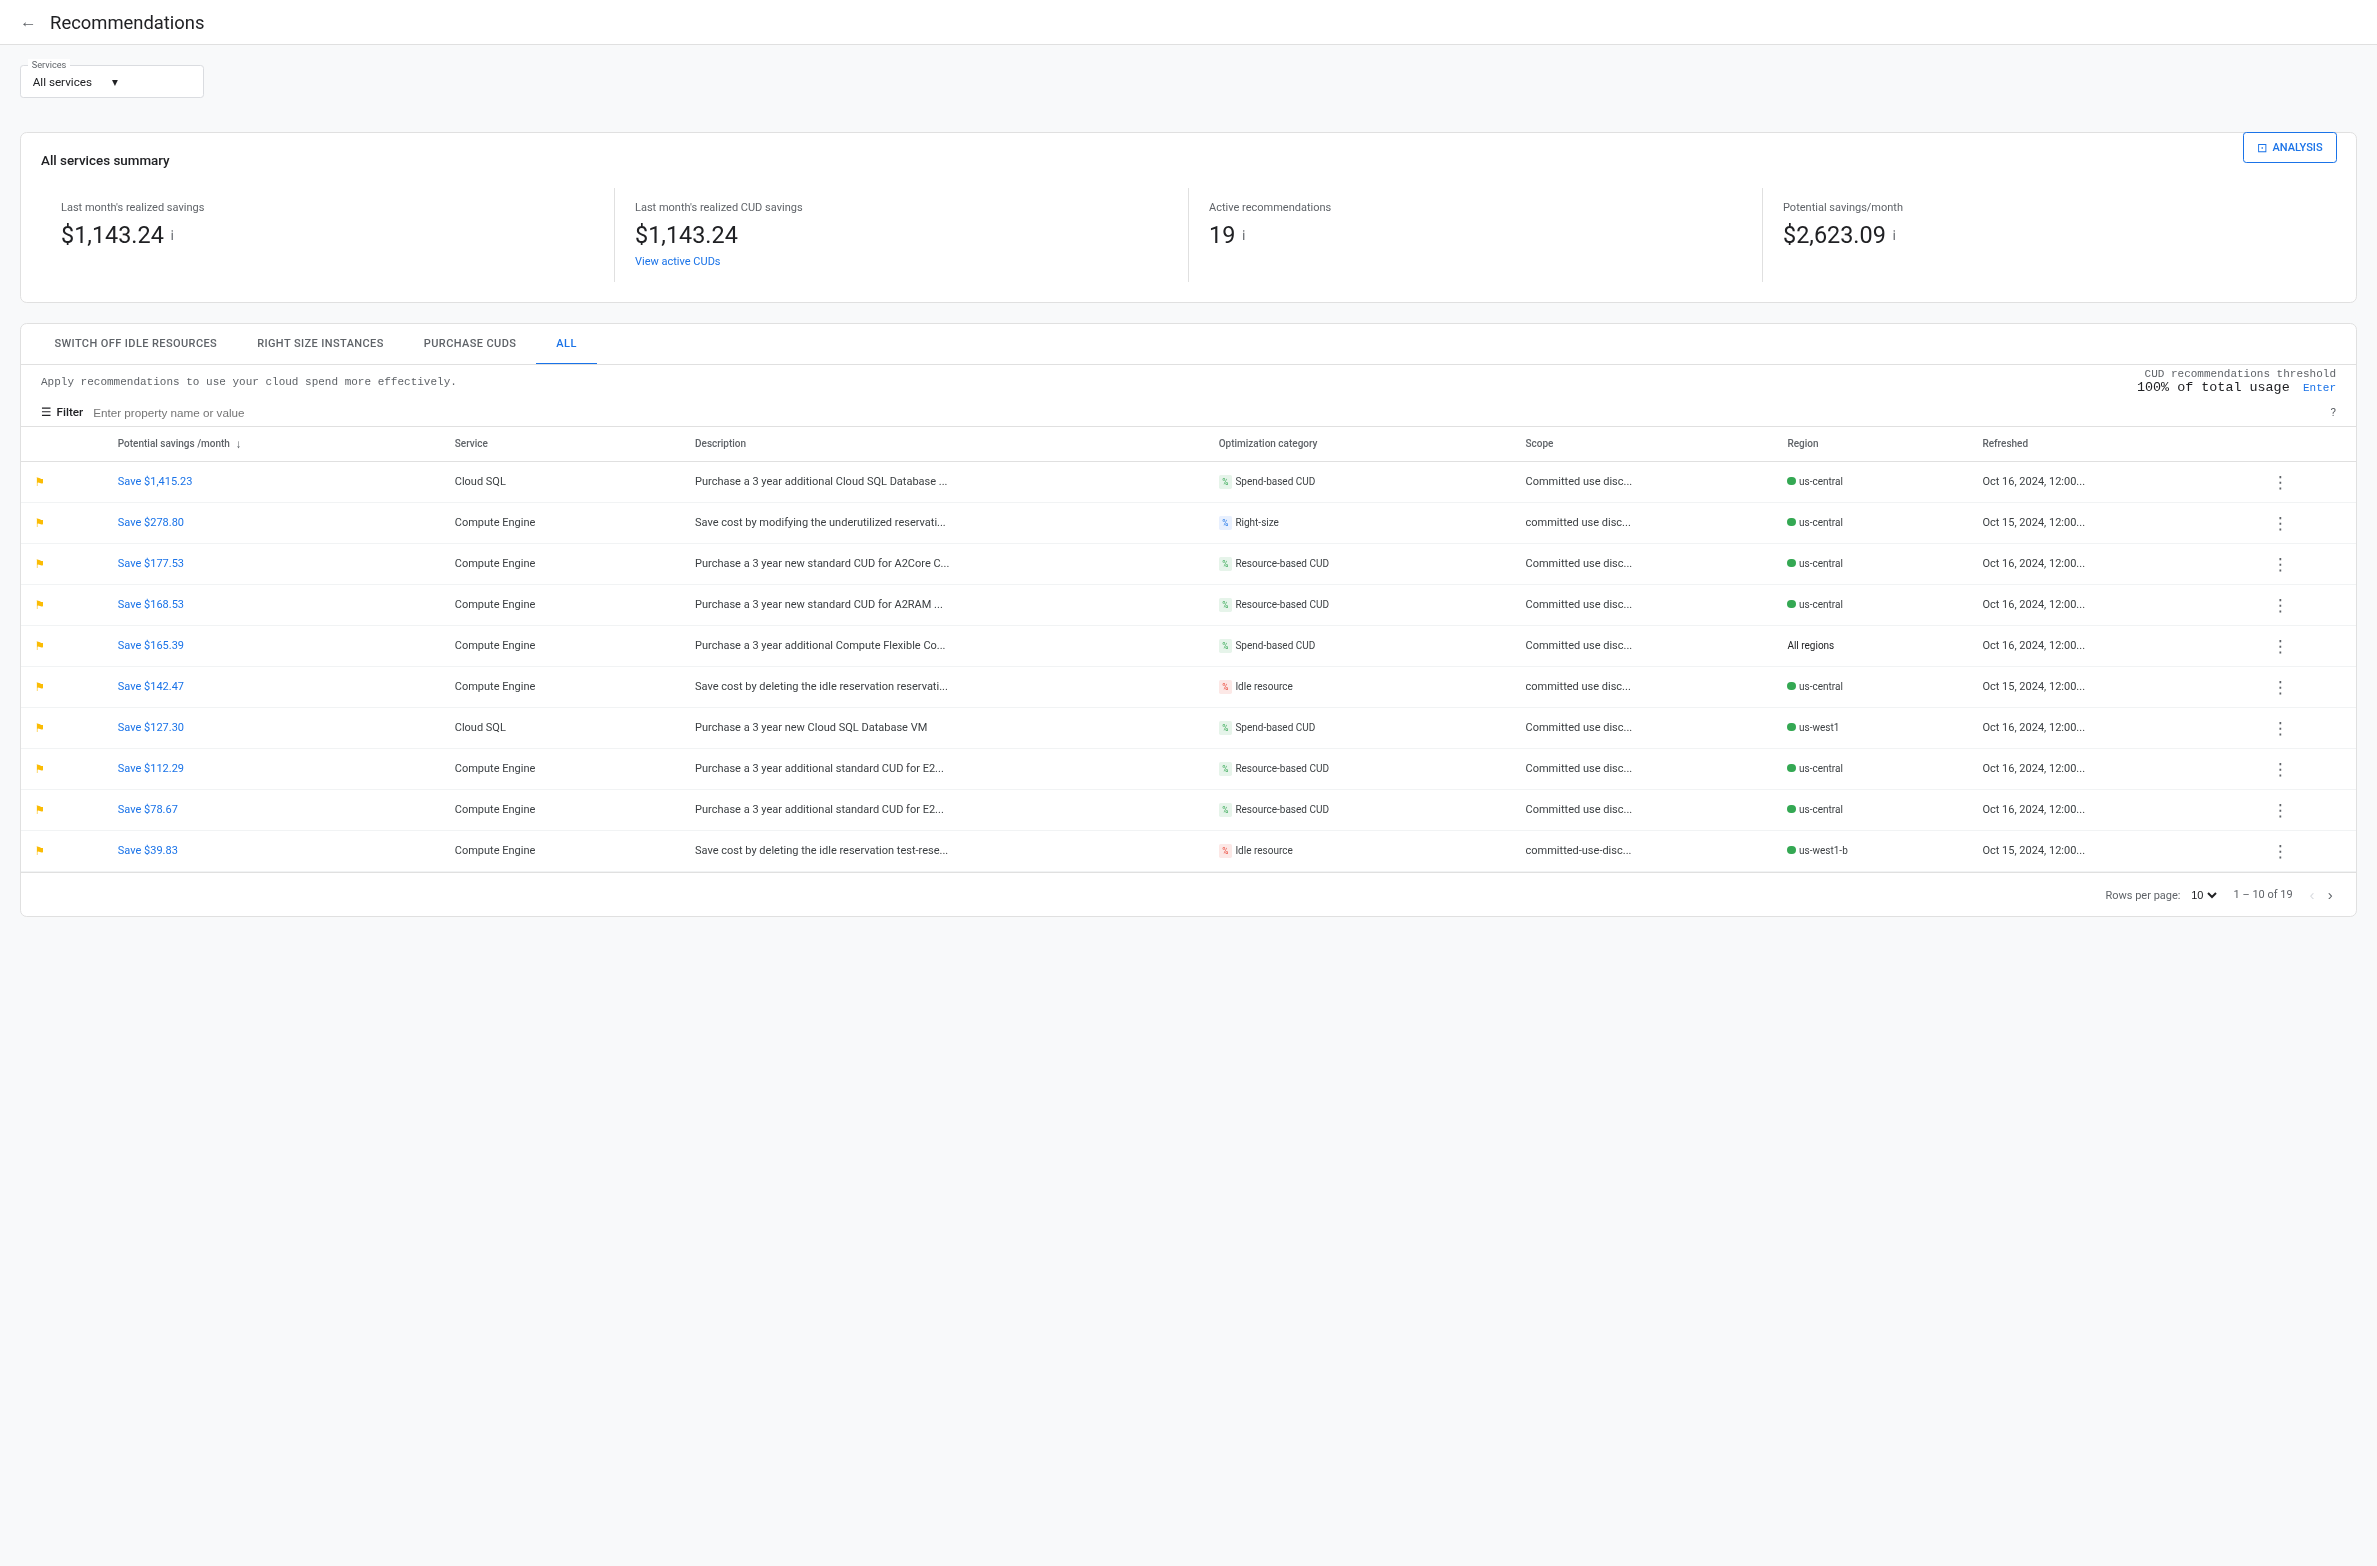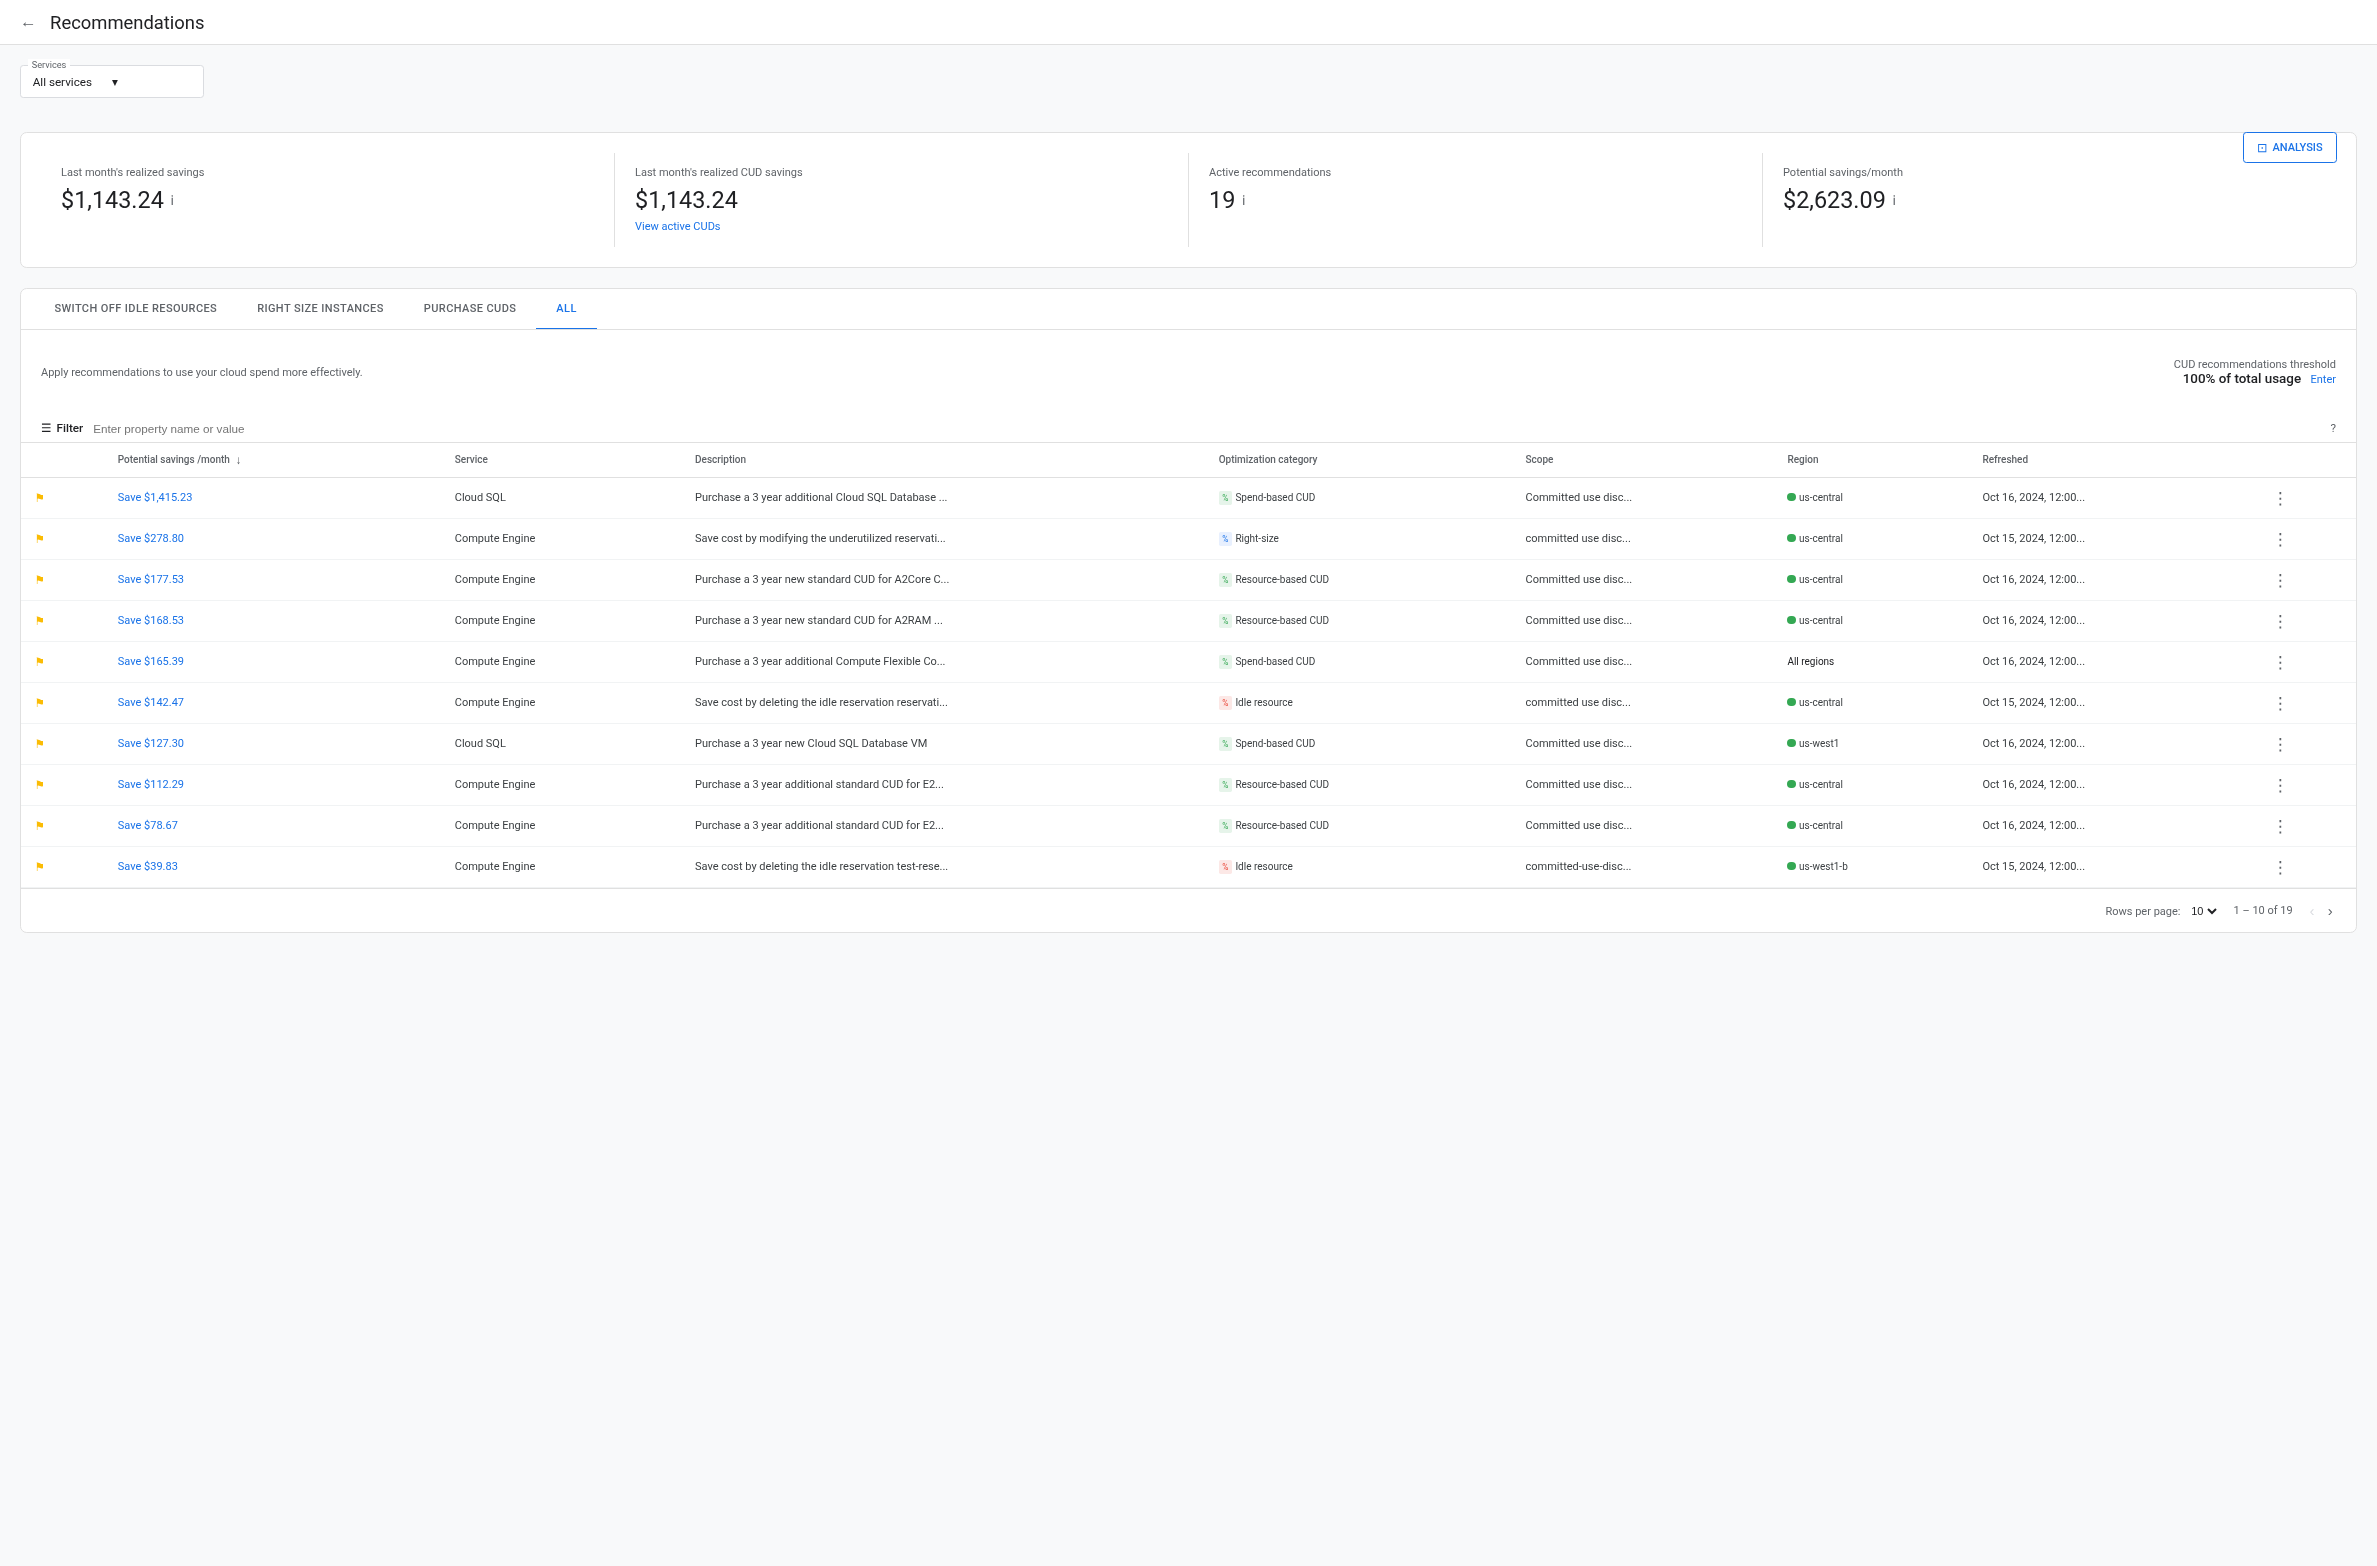--- a/index.html
+++ b/index.html
@@ -28,21 +28,21 @@
     .metric-label { font-size: 11px; color: #5f6368; margin-bottom: 6.7px; }
     .metric-value { font-size: 23.4px; font-weight: 400; color: #202124; display: flex; align-items: center; gap: 6.7px; }
     .metric-sub { font-size: 11px; color: #1a73e8; margin-top: 6.7px; cursor: pointer; }
     .info-icon { color: #5f6368; font-size: 13.4px; cursor: pointer; }
 
     .tabs-section { background: #fff; border: 0.8px solid #e0e0e0; border-radius: 6.7px; }
     .tabs-header { display: flex; border-bottom: 0.8px solid #e0e0e0; padding: 0 13.4px; }
     .tab { padding: 13.4px 20px; font-size: 11px; font-weight: 500; color: #5f6368; cursor: pointer; letter-spacing: 0.4px; border-bottom: 1.7px solid transparent; text-transform: uppercase; }
     .tab.active { color: #1a73e8; border-bottom: 1.7px solid #1a73e8; }
 
-    .table-controls { display: flex; align-items: center; justify-content: space-between; padding: 28px 20px; }
+    .table-controls { display: flex; align-items: center; justify-content: space-between; padding: 3px 20px; font-family: Liberation Mono, monospace; }
     .apply-text { font-size: 11px; color: #5f6368; }
     .cud-threshold { text-align: right; font-size: 11px; color: #5f6368; }
     .cud-threshold .threshold-value { font-size: 13.4px; color: #202124; font-weight: 500; }
     .edit-link { color: #1a73e8; cursor: pointer; font-size: 11px; margin-left: 6.7px; }
 
     .filter-bar { display: flex; align-items: center; padding: 6.7px 20px 6.7px 20px; border-bottom: 0.8px solid #e0e0e0; gap: 10px; }
     .filter-icon-text { display: flex; align-items: center; gap: 5px; font-size: 11.7px; font-weight: 500; color: #202124; }
     .filter-input { border: none; outline: none; font-size: 11.7px; color: #5f6368; flex: 1; }
     .help-icon { margin-left: auto; color: #5f6368; cursor: pointer; }
 
@@ -95,20 +95,21 @@
     </div>
     <div style="position: absolute; right: 0; top: 0;">
       <div class="analysis-btn">
         <span class="pct-icon">⊡</span>
         <span>ANALYSIS</span>
       </div>
     </div>
   </div>
 
   <div class="summary-card">
+    <div class="summary-title">All services summary</div>
     <div class="summary-metrics">
       <div class="metric">
         <div class="metric-label">Last month's realized savings</div>
         <div class="metric-value">
           <span>$1,143.24</span>
           <span class="info-icon">ℹ</span>
         </div>
       </div>
       <div class="metric">
         <div class="metric-label">Last month's realized CUD savings</div>

